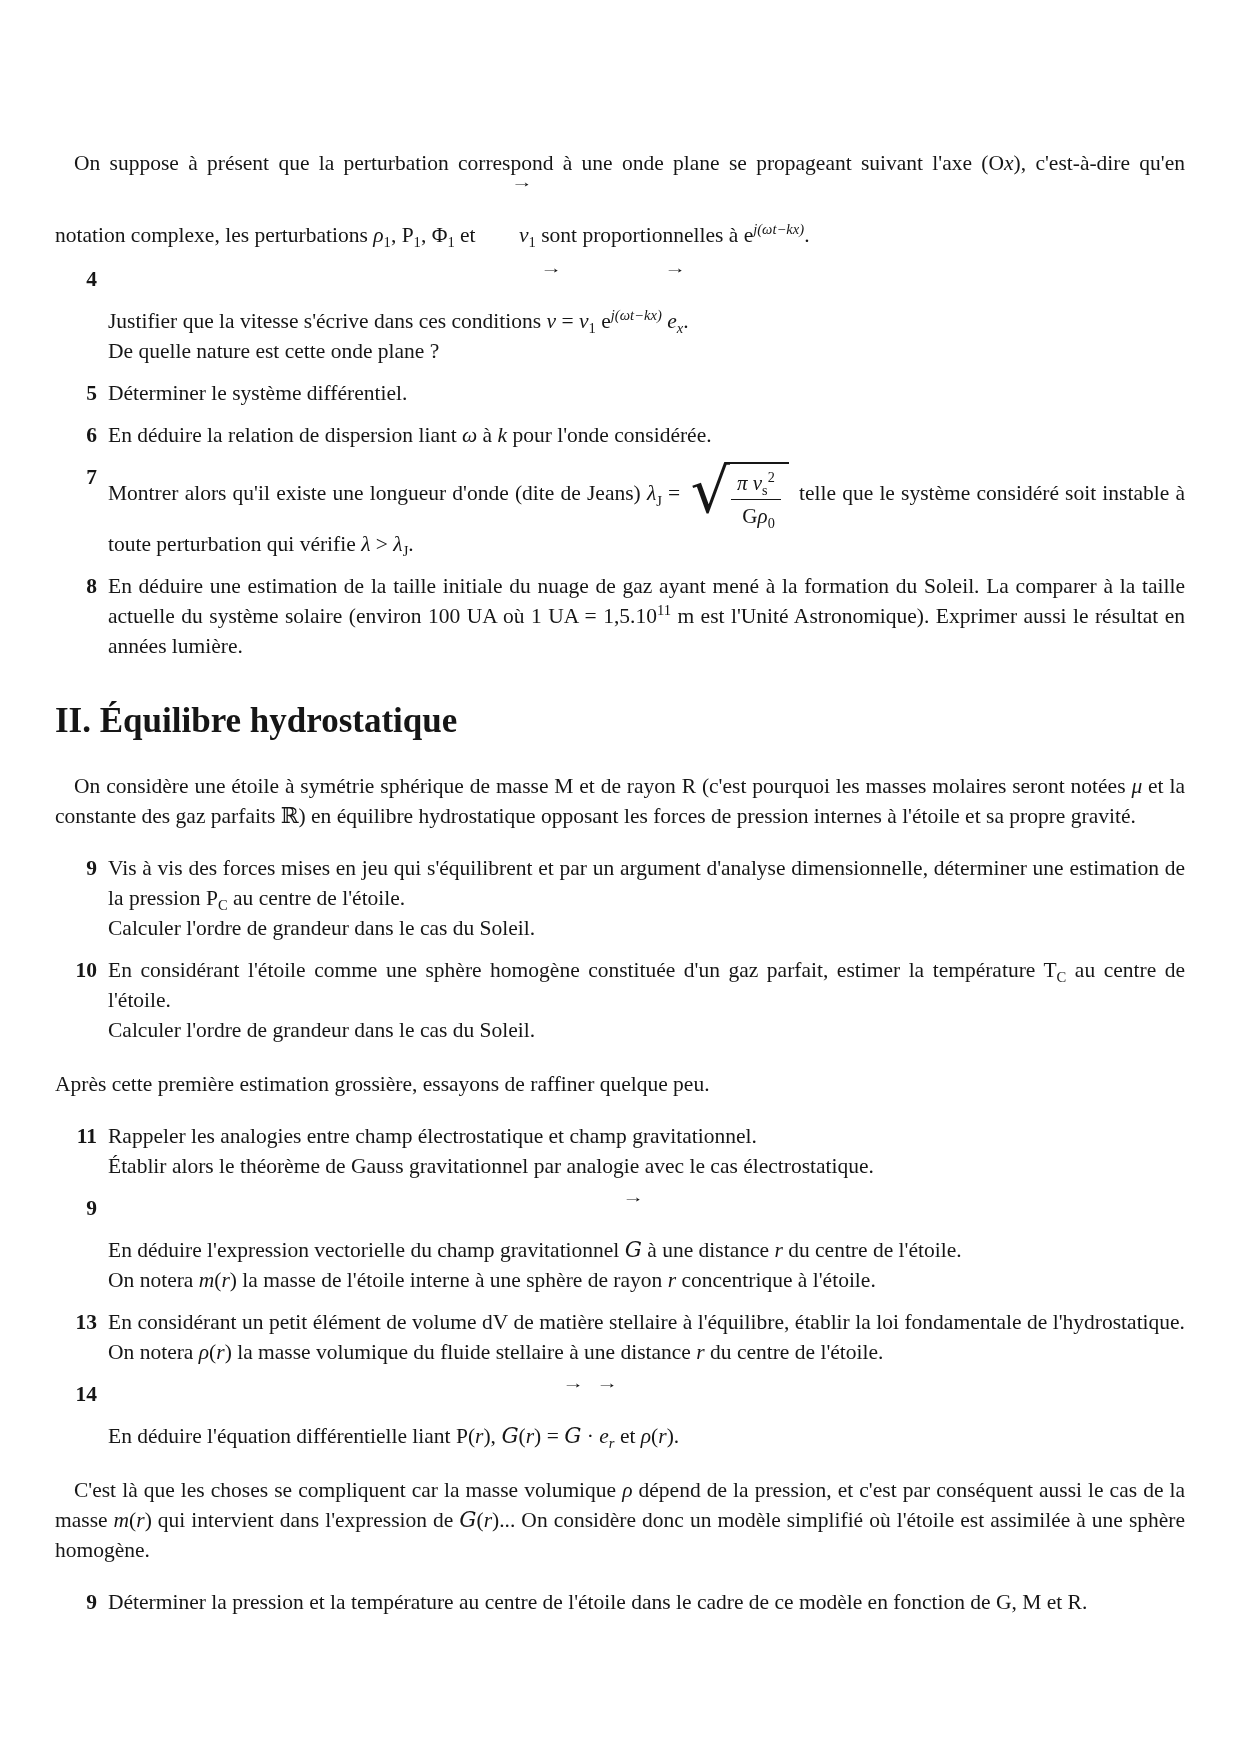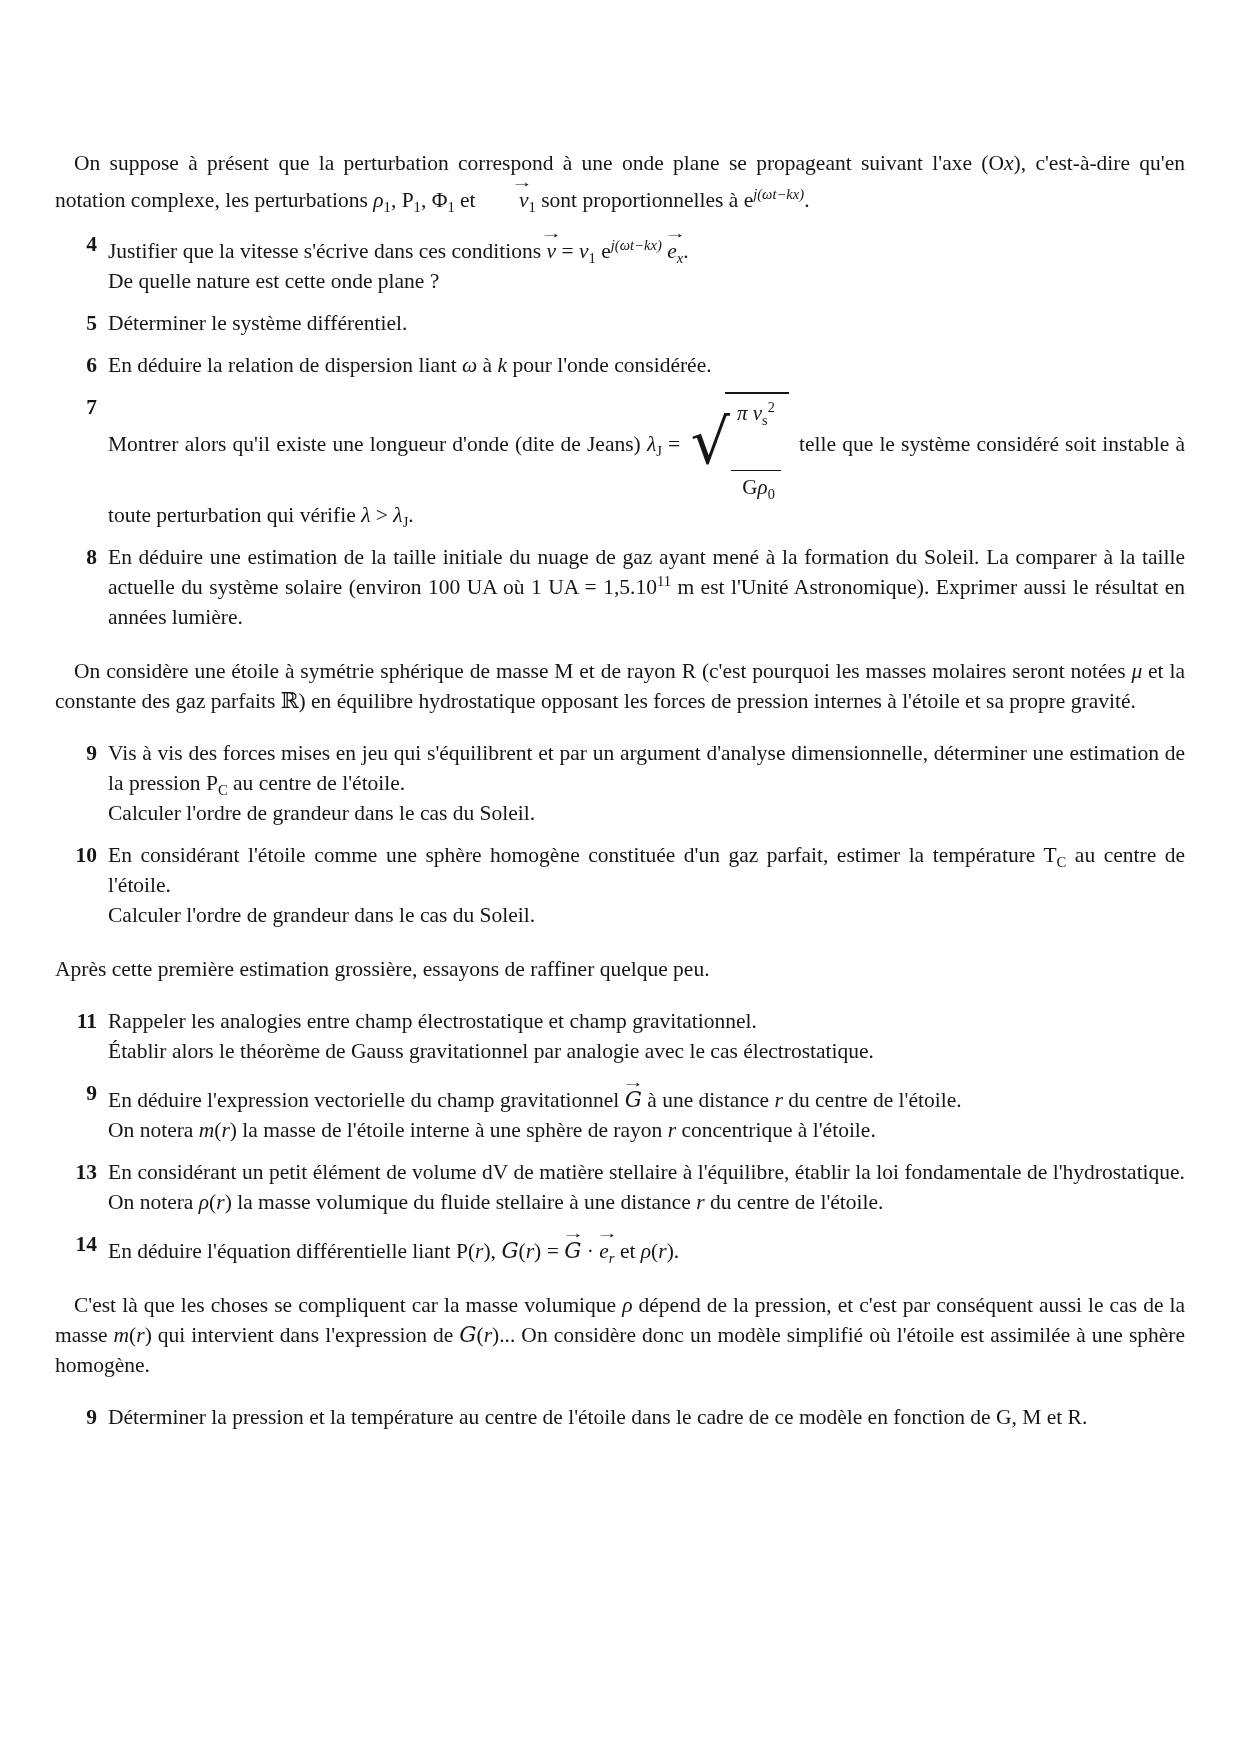--- a/index.html
+++ b/index.html
@@ -28,26 +28,26 @@
   sup,sub{font-size:0.68em;line-height:0;}
   .mi{font-style:italic;}
   .scr{font-style:italic;font-family:"DejaVu Serif",serif;}
   
   .vec{display:inline-block;position:relative;padding-top:11px;line-height:22px;text-align:center;vertical-align:baseline;}
   .vec .va{
     position:absolute;top:-3px;left:50%;
     transform:translateX(-50%) scaleX(1.45);
     font-size:15px;line-height:1;font-style:normal;
   }
-  .vec .vb{display:inline-block;line-height:22px;}
+  .vec .vb{display:inline-block;line-height:22px;margin-top:35px;}
   
   .sqrt{display:inline-flex;align-items:center;vertical-align:middle;margin:0 4px;}
   .sqrt .rad{font-size:62px;line-height:0.95;margin-right:-5px;transform:translateY(-4px);font-family:"DejaVu Serif",serif;}
   .sqrt .radicand{border-top:2px solid var(--ink);padding:4px 8px 0 6px;}
-  .frac{display:inline-flex;flex-direction:column;align-items:center;font-size:21px;line-height:26px;gap:41px;}
+  .frac{display:inline-flex;flex-direction:column;align-items:center;font-size:21px;line-height:26px;}
   .frac .fnum{padding:0 6px 3px 6px;}
   .frac .fden{border-top:1.8px solid var(--ink);padding:3px 6px 0 6px;align-self:stretch;text-align:right;}
 </style>
 </head>
 <body>
 
 <div class="page">
   <div class="content">
 
     <p class="para indent">On suppose à présent que la perturbation correspond à une onde plane se propageant suivant l'axe (O<i>x</i>), c'est-à-dire qu'en notation complexe, les perturbations <i>ρ</i><sub>1</sub>, P<sub>1</sub>, Φ<sub>1</sub> et <span class="vec"><span class="va">→</span><span class="vb"><i>v</i><sub>1</sub></span></span> sont proportionnelles à e<sup class="mi">j(ωt−kx)</sup>.</p>
@@ -74,20 +74,21 @@
                   <span class="fden">G<i>ρ</i><sub>0</sub></span>
                 </span></span>
             </span> telle que le système considéré soit instable à toute perturbation qui vérifie <i>λ</i> &gt; <i>λ</i><sub>J</sub>.</div>
       </div>
       <div class="item">
         <div class="item-num">8</div>
         <div class="item-body">En déduire une estimation de la taille initiale du nuage de gaz ayant mené à la formation du Soleil. La comparer à la taille actuelle du système solaire (environ 100 UA où 1 UA = 1,5.10<sup>11</sup> m est l'Unité Astronomique). Exprimer aussi le résultat en années lumière.</div>
       </div>
     </div>
 
+    <h2 class="section-title">II. Équilibre hydrostatique</h2>
 
     <p class="para indent spaced">On considère une étoile à symétrie sphérique de masse M et de rayon R (c'est pourquoi les masses molaires seront notées <i>μ</i> et la constante des gaz parfaits ℝ) en équilibre hydrostatique opposant les forces de pression internes à l'étoile et sa propre gravité.</p>
 
     <div class="qlist">
       <div class="item">
         <div class="item-num">9</div>
         <div class="item-body">Vis à vis des forces mises en jeu qui s'équilibrent et par un argument d'analyse dimensionnelle, déterminer une estimation de la pression P<sub>C</sub> au centre de l'étoile.<br>Calculer l'ordre de grandeur dans le cas du Soleil.</div>
       </div>
       <div class="item">
         <div class="item-num">10</div>

